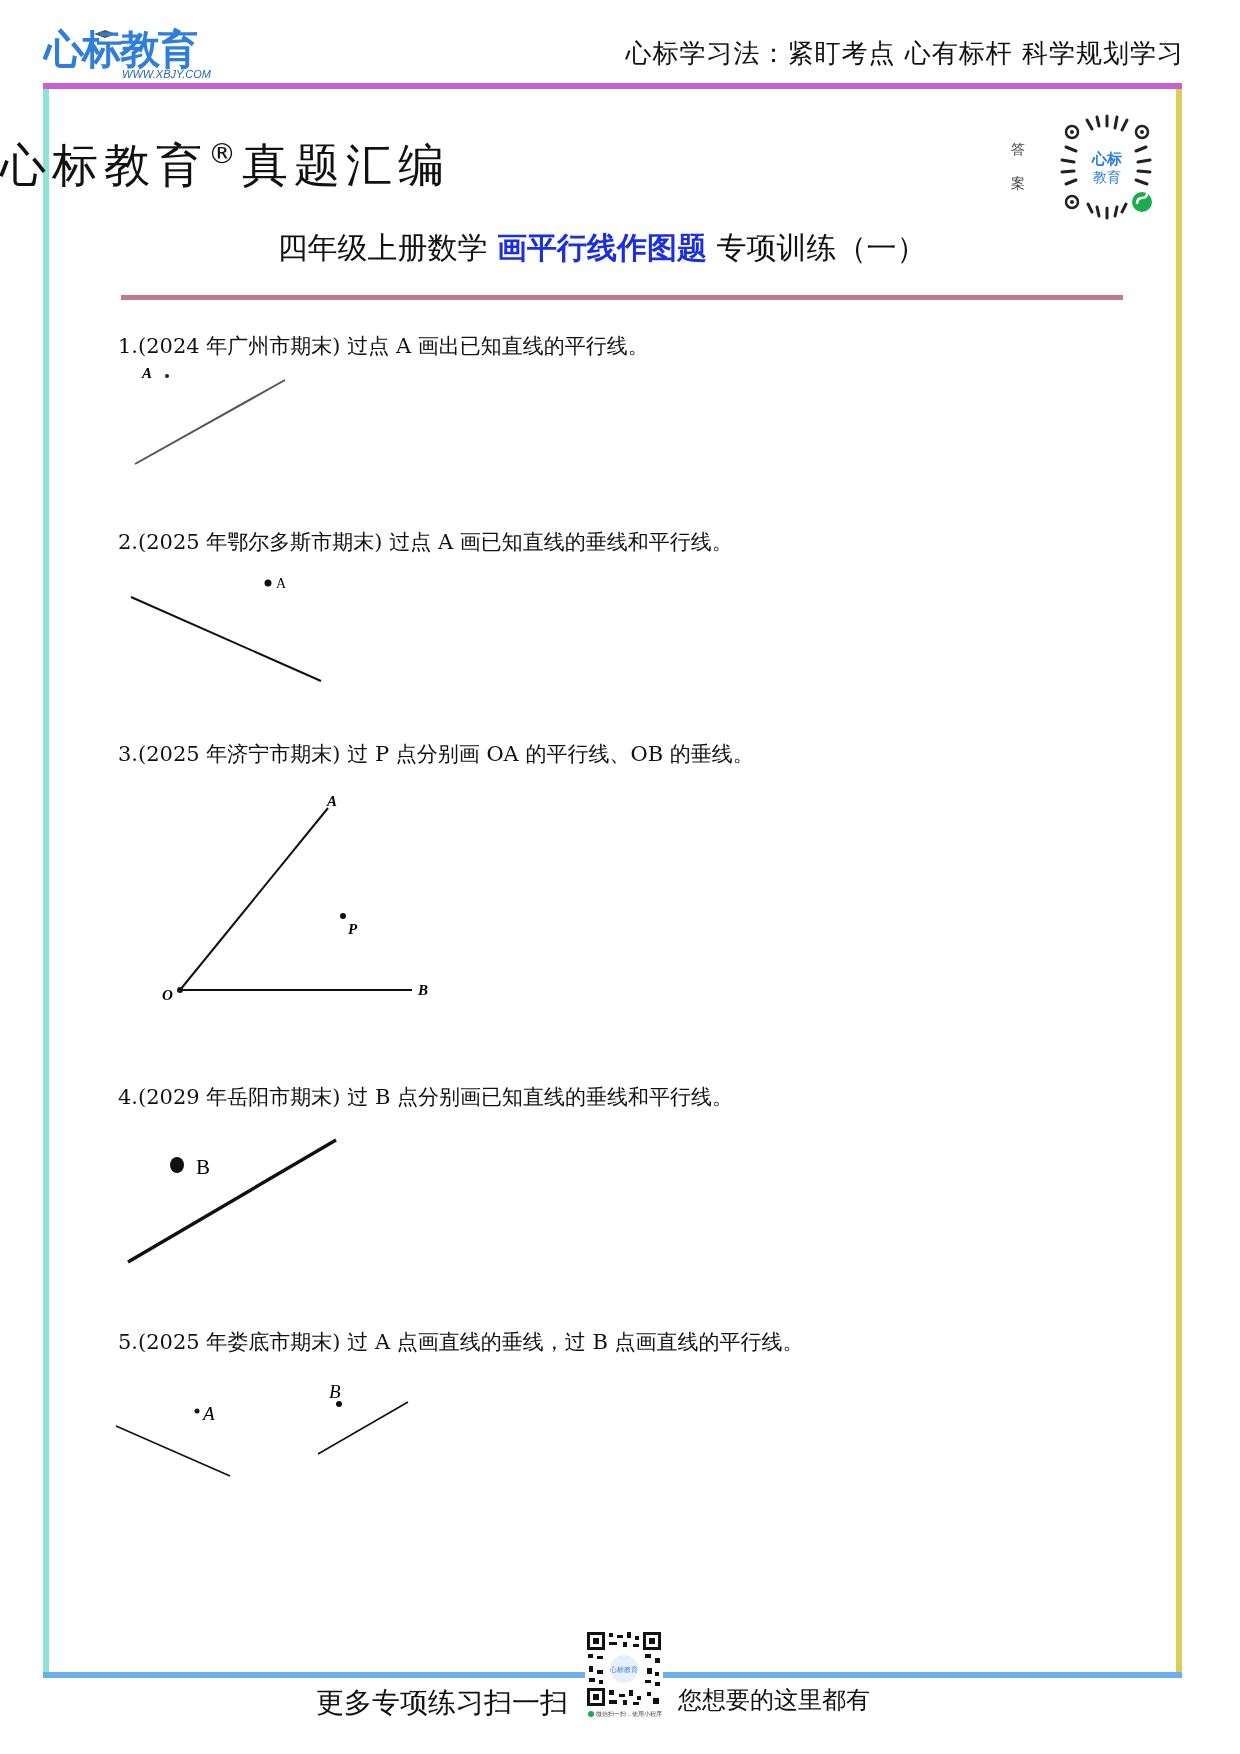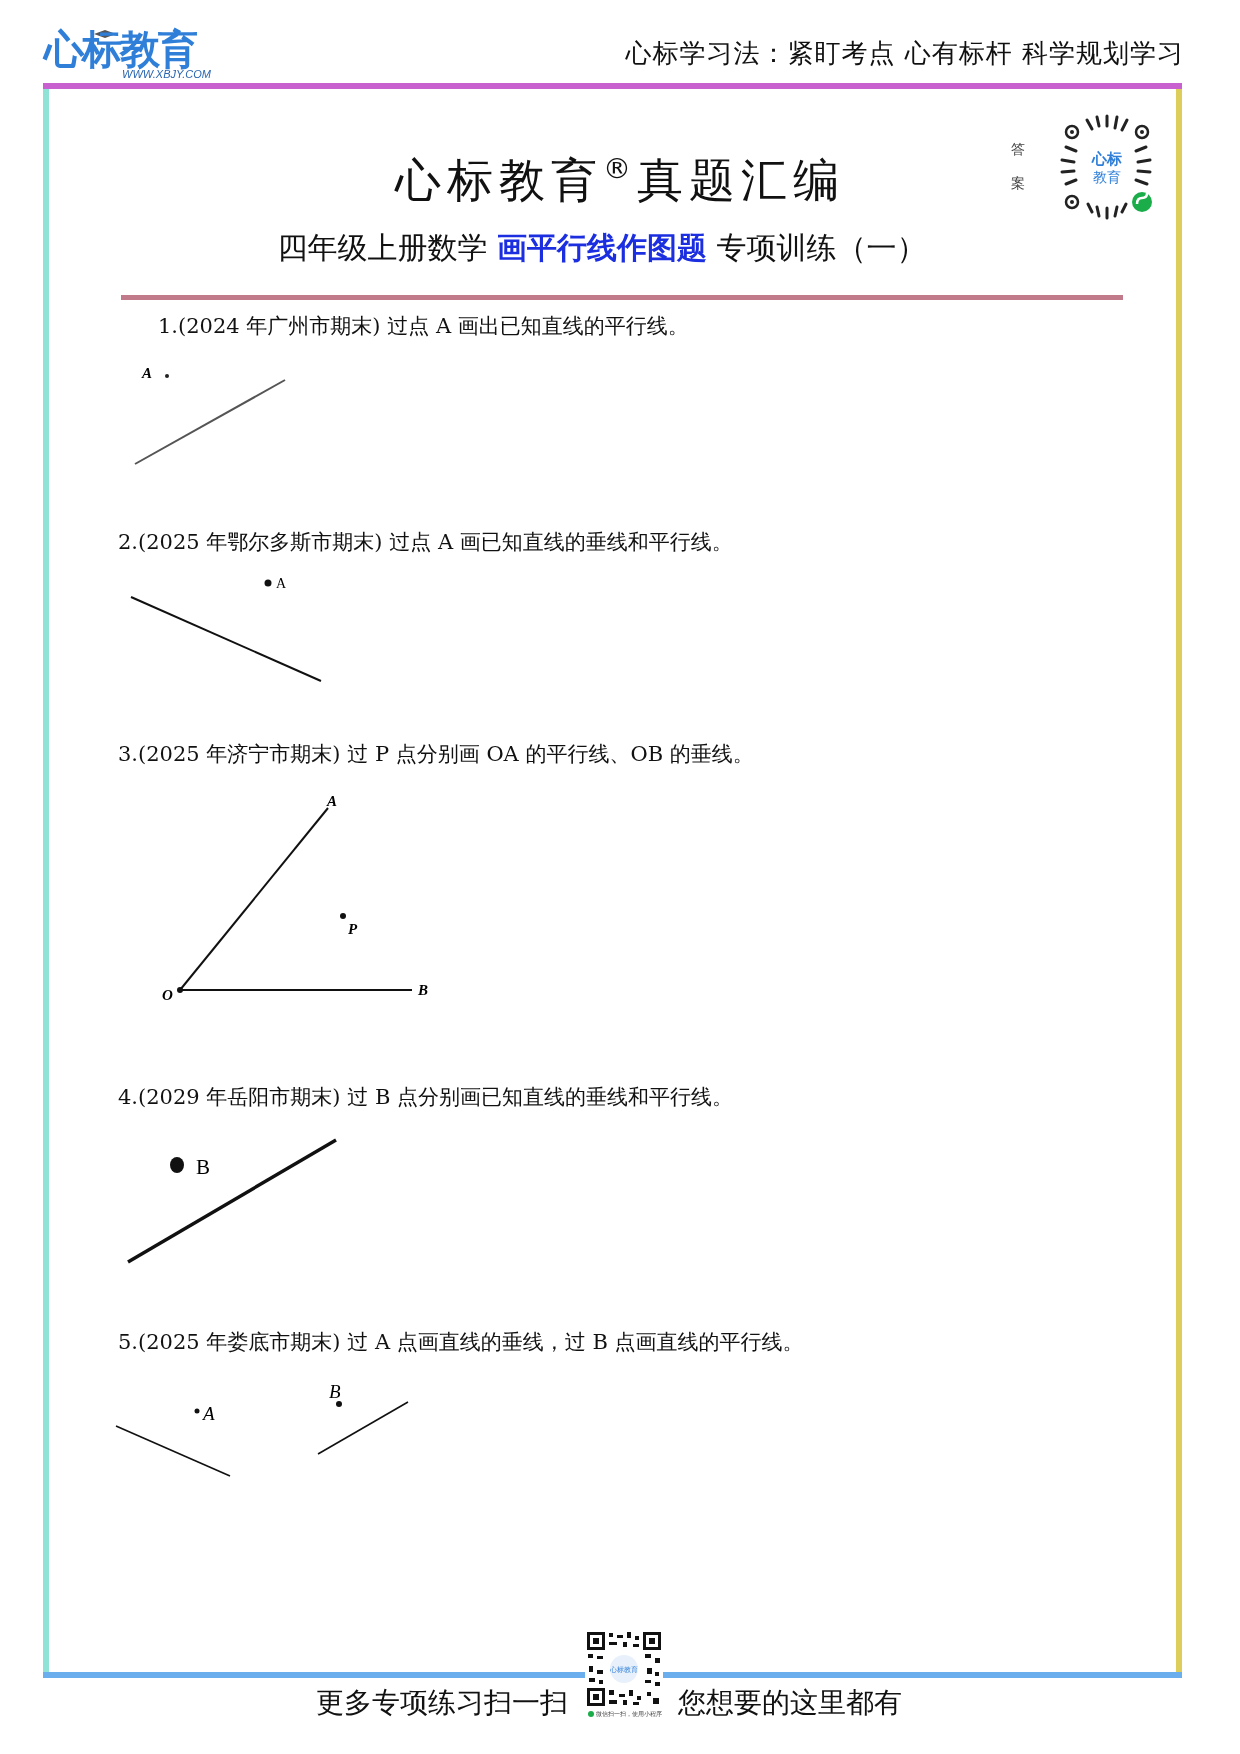--- a/index.html
+++ b/index.html
@@ -16,42 +16,42 @@
   .logo-cap { position: absolute; left: 50px; top: 2px; width: 22px; height: 8px; background: #555; 
               clip-path: polygon(50% 0, 100% 50%, 50% 100%, 0 50%); }
   .slogan { right: 56px; top: 36px; font-size: 26px; letter-spacing: 1px; white-space: nowrap;
             font-family: "DejaVu Serif", serif; margin-left: 8px; }
 
   .bar-top { left: 43px; top: 83px; width: 1139px; height: 6px; background: #c860cf; }
   .bar-left { left: 43px; top: 89px; width: 6px; height: 1583px; background: #8fe3d6; }
   .bar-right { left: 1176px; top: 89px; width: 6px; height: 1583px; background: #ddcd5a; }
   .bar-bottom { left: 43px; top: 1672px; width: 1139px; height: 6px; background: #6aaeee; }
 
-  .main-title { left: 0; width: 1240px; top: 150px; text-align: center; font-size: 46px;
+  .main-title { left: 0; width: 1240px; top: 135px; text-align: left; font-size: 46px;
                 letter-spacing: 6px; white-space: nowrap; font-family: "DejaVu Serif", serif; }
   .main-title .reg { font-size: 28px; vertical-align: 18px; font-family: "DejaVu Sans", sans-serif; }
 
   .answer-label { left: 1008px; top: 132px; width: 20px; font-size: 14px; color: #444;
                   font-family: "DejaVu Sans", sans-serif; line-height: 34px; text-align: center; }
   .qr-top { left: 1052px; top: 112px; width: 110px; height: 110px; }
 
   .subtitle { left: 0; width: 1204px; top: 228px; text-align: center; font-size: 30px; white-space: nowrap;
               font-family: "DejaVu Sans", sans-serif; }
   .subtitle .hl { color: #1b2ee0; font-weight: bold; }
 
   .divider { left: 121px; top: 295px; width: 1002px; height: 5px; background: #c07a8a; }
 
   .question { left: 118px; font-size: 21px; white-space: nowrap; font-family: "DejaVu Serif", serif; }
 
   svg.fig { position: absolute; left: 0; top: 0; width: 1240px; height: 1754px; pointer-events: none; }
   .lbl { font-family: "Liberation Serif", serif; font-size: 15px; font-style: italic; font-weight: bold; }
 
   
   .footer-left { left: 316px; top: 1684px; font-size: 28px; white-space: nowrap; font-family: "DejaVu Sans", sans-serif; }
-  .footer-right { left: 678px; top: 1684px; font-size: 28px; white-space: nowrap; font-family: Liberation Mono, monospace; }
+  .footer-right { left: 678px; top: 1684px; font-size: 24px; white-space: nowrap; font-family: Liberation Mono, monospace; }
   .qr-bottom { left: 585px; top: 1630px; width: 78px; height: 78px; background: #fff; }
   .qr-caption { left: 585px; top: 1710px; width: 80px; font-size: 6px; color: #444;
                 font-family: "DejaVu Sans", sans-serif; white-space: nowrap; text-align: center; }
 </style>
 </head>
 <body>
 
 <div class="abs logo">
   <span class="logo-cap"></span>
   <span class="logo-main">心标教育</span>
@@ -110,21 +110,21 @@
     <path d="M85 92 q0 -6 5 -6 q5 0 5 -5" stroke="#fff" stroke-width="2.5" fill="none"></path>
   </svg>
 </div>
 
 <div class="abs subtitle">
   <span>四年级上册数学 </span><span class="hl">画平行线作图题</span><span> 专项训练（一）</span>
 </div>
 
 <div class="abs divider"></div>
 
-<div class="abs question" style="top:312px;margin-left:40px;">
+<div class="abs question" style="top:332px;">
   <span>1.</span><span>(2024 年广州市期末) 过点 A 画出已知直线的平行线。</span>
 </div>
 <div class="abs question" style="top:528px;">
   <span>2.</span><span>(2025 年鄂尔多斯市期末) 过点 A 画已知直线的垂线和平行线。</span>
 </div>
 <div class="abs question" style="top:740px;">
   <span>3.</span><span>(2025 年济宁市期末) 过 P 点分别画 OA 的平行线、OB 的垂线。</span>
 </div>
 <div class="abs question" style="top:1083px;">
   <span>4.</span><span>(2029 年岳阳市期末) 过 B 点分别画已知直线的垂线和平行线。</span>

